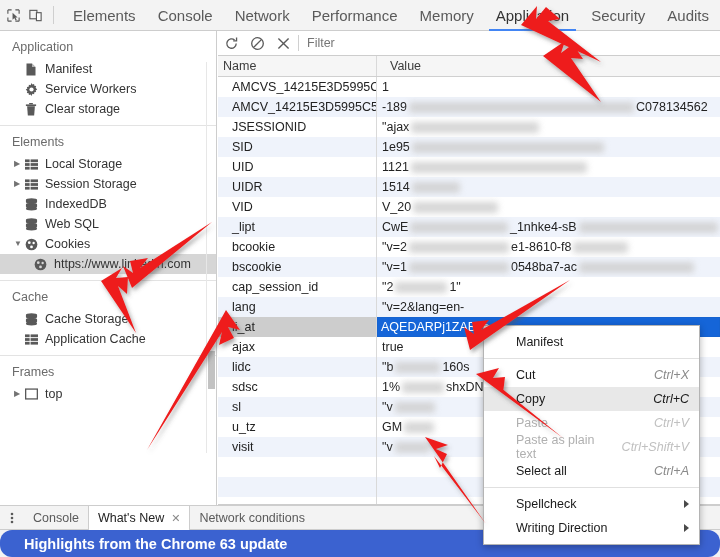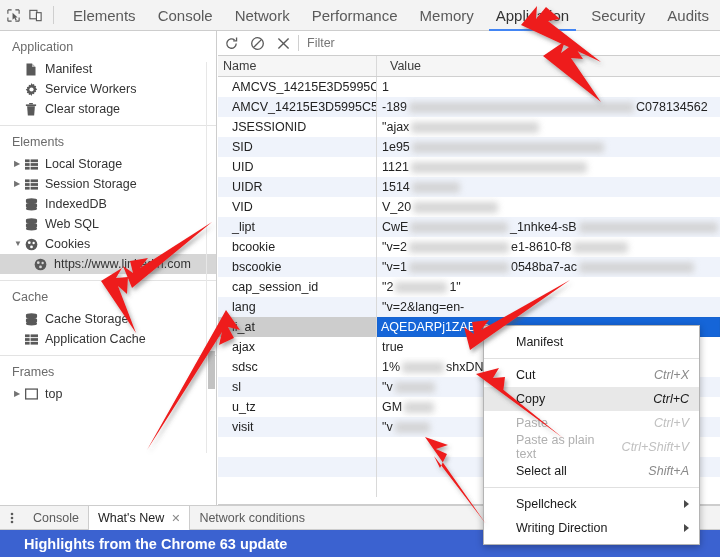--- a/index.html
+++ b/index.html
@@ -180,20 +180,21 @@
   }
   .dtab.active{
     background:#fff;border-left:1px solid #cdcdcd;border-right:1px solid #cdcdcd;
     color:#222;
   }
   .dtab .x{margin-left:7px;color:#8a8a8a;font-size:11px;}
   .whatsnew{
     height:27px;background:#3b62d0;display:flex;align-items:center;
     padding-left:24px;color:#fff;font-size:14.5px;font-weight:bold;
     box-sizing:border-box;
+    border-radius:12px;
   }
 
   
   .arrow{position:absolute;z-index:60;pointer-events:none;}
 </style>
 </head>
 <body>
 
 <div class="app">
 
@@ -567,20 +568,28 @@
           </div>
         </div>
 
         <div class="row odd">
           <div class="cell-name">ajax</div>
           <div class="cell-value">
             <span class="valtext">true</span>
           </div>
         </div>
 
+        <div class="row even">
+          <div class="cell-name">lidc</div>
+          <div class="cell-value">
+            <span class="valtext">"b</span>
+            <span class="blur" style="width:45px"></span>
+            <span class="valtext">160s</span>
+          </div>
+        </div>
 
         <div class="row odd">
           <div class="cell-name">sdsc</div>
           <div class="cell-value">
             <span class="valtext">1%</span>
             <span class="blur" style="width:42px"></span>
             <span class="valtext">shxDN</span>
           </div>
         </div>
 
@@ -641,21 +650,21 @@
     <div class="mi disabled">
       <span>Paste</span>
       <span class="shortcut">Ctrl+V</span>
     </div>
     <div class="mi disabled">
       <span>Paste as plain text</span>
       <span class="shortcut">Ctrl+Shift+V</span>
     </div>
     <div class="mi">
       <span>Select all</span>
-      <span class="shortcut">Shift+A</span>
+      <span class="shortcut">Ctrl+A</span>
     </div>
     <div class="msep"></div>
     <div class="mi">
       <span>Spellcheck</span>
       <span class="submark"></span>
     </div>
     <div class="mi">
       <span>Writing Direction</span>
       <span class="submark"></span>
     </div>

